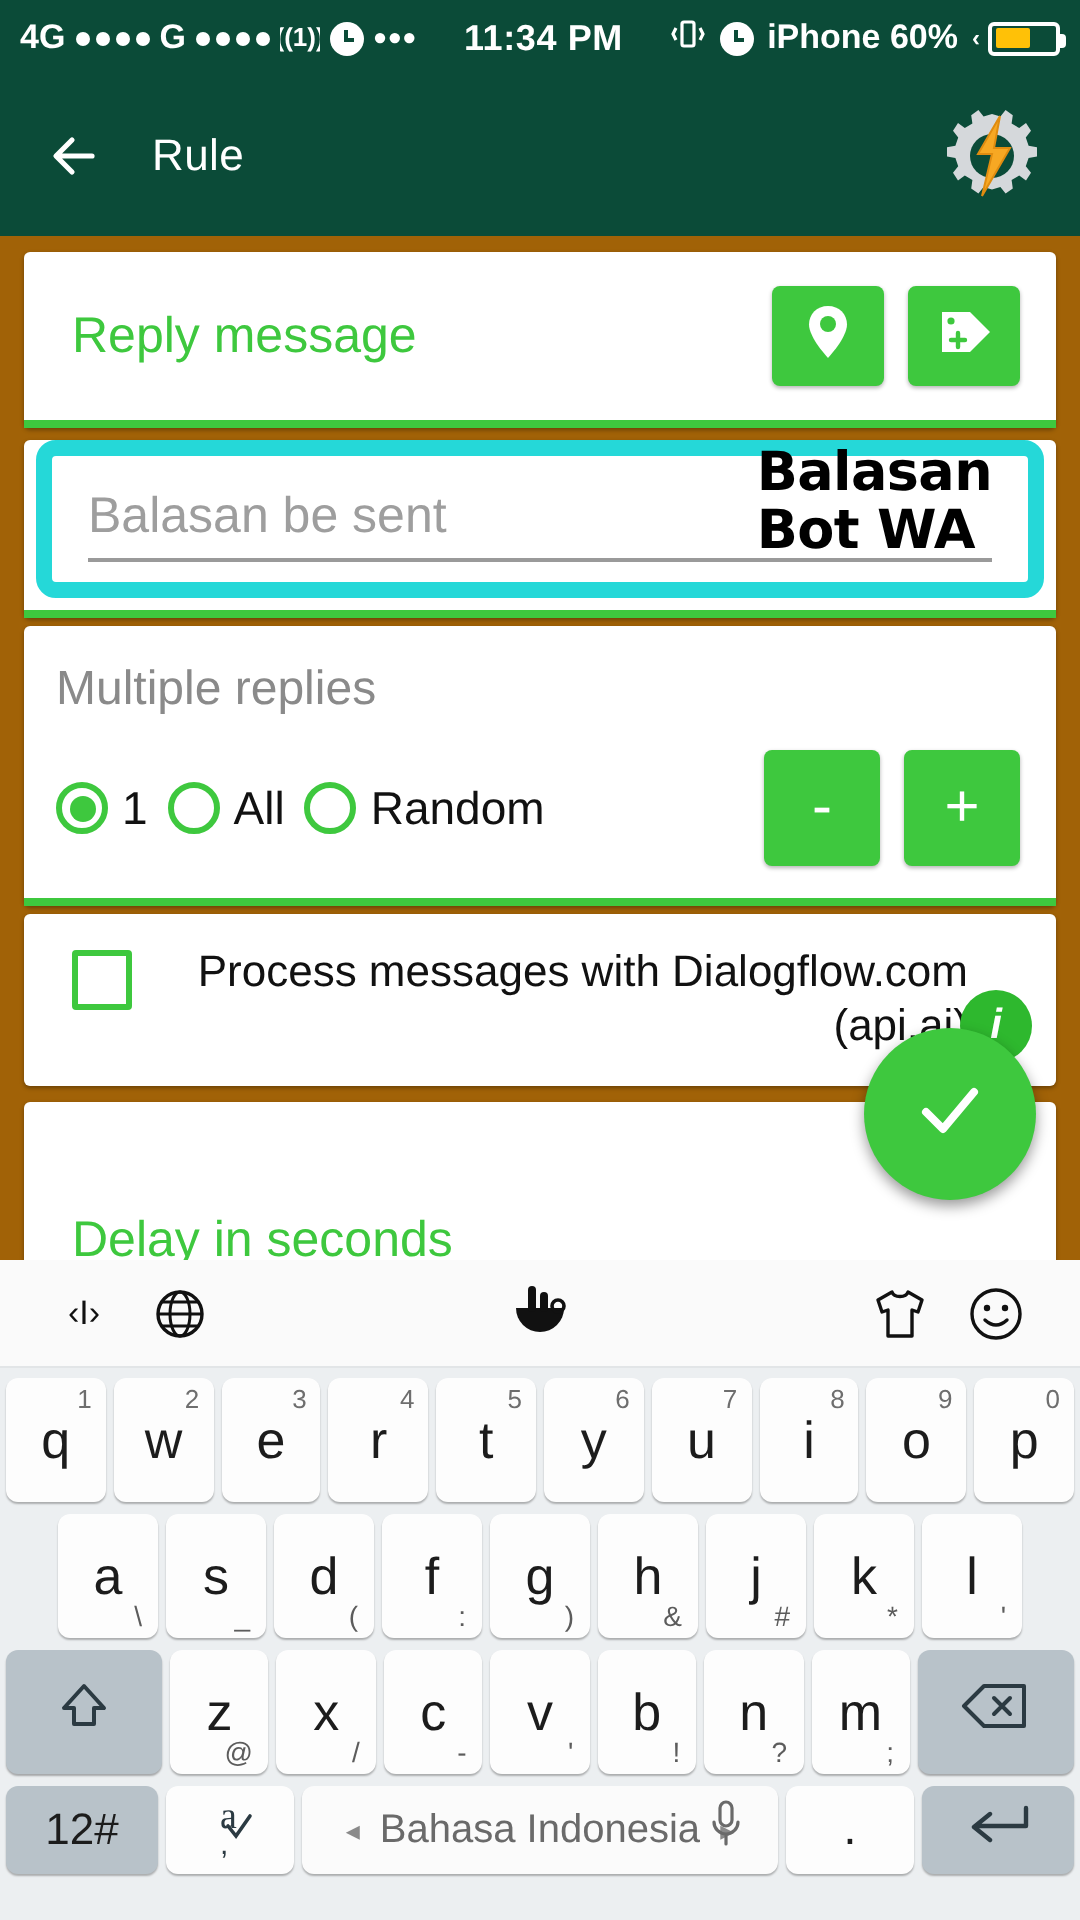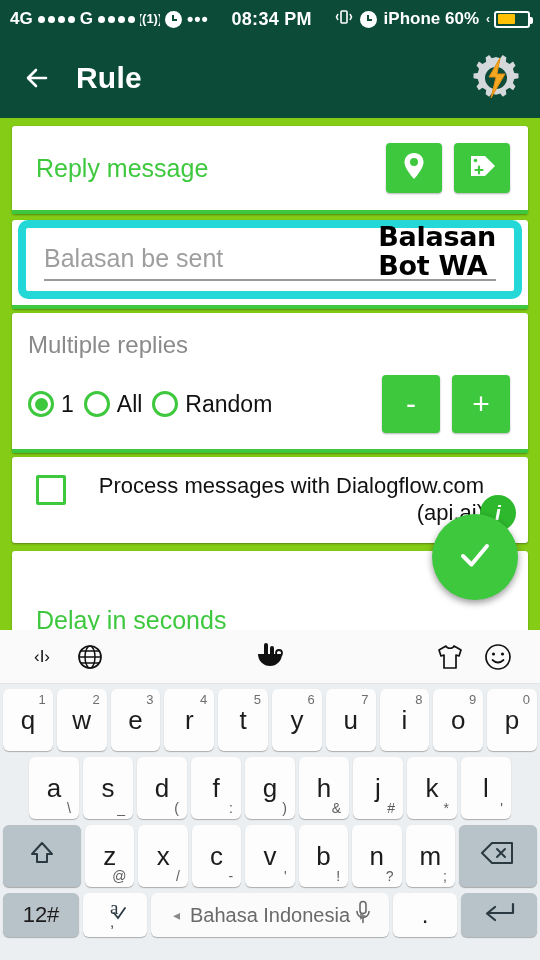--- a/index.html
+++ b/index.html
@@ -2,21 +2,21 @@
 <html><head>
 <meta charset="utf-8">
 <style>
   * { box-sizing: border-box; margin: 0; padding: 0; }
   html, body {
     width: 540px; height: 960px;
     background: #0b4b38;
     font-family: "Liberation Sans", sans-serif;
     overflow: hidden;
   }
-  #app { position: relative; width: 540px; height: 960px; background: #84cc16; }
+  #app { position: relative; width: 540px; height: 960px; background: #a16207; }
 
   
   .statusbar {
     height: 38px; width: 100%;
     display: flex; align-items: center;
     padding: 0 10px;
     color: #ffffff;
     font-size: 17px; font-weight: bold;
     background: #0b4b38;
   }
@@ -51,21 +51,21 @@
   
   .appbar {
     height: 80px; display: flex; align-items: center;
     padding: 0 18px; background: #0b4b38;
   }
   .back-arrow {
     width: 40px; height: 40px; position: relative; cursor: pointer;
     flex: 0 0 auto; margin-right: 18px;
   }
   .appbar-title {
-    color: #fff; font-size: 30px; font-weight: bold; letter-spacing: .2px;
+    color: #fff; font-size: 22px; font-weight: normal; letter-spacing: .2px;
   }
   .appbar-spacer { flex: 1; }
   .tasker-icon { width: 52px; height: 52px; position: relative; }
 
   
   .content {
     position: absolute; top: 118px; left: 0; right: 0; bottom: 330px;
     padding: 8px 12px 0 12px; overflow: hidden;
   }
   .card {
@@ -220,21 +220,21 @@
       </span>
       <span class="ico-wifi">
         <svg width="20" height="16" viewBox="0 0 20 16">
           <text x="10" y="12" font-size="13" fill="#fff" text-anchor="middle" font-family="Liberation Sans">((1))</text>
         </svg>
       </span>
       <span class="ico-clock"></span>
       <span class="ico-dots3">•••</span>
     </div>
     <div class="sb-center">
-      <span class="sb-time">08:34 PM</span>
+      <span class="sb-time">11:34 PM</span>
     </div>
     <div class="sb-right">
       <span>
         <svg width="18" height="16" viewBox="0 0 18 16">
           <rect x="6" y="2" width="6" height="12" rx="1" fill="none" stroke="#fff" stroke-width="1.6"></rect>
           <path d="M3 5 L1.5 8 L3 11 M15 5 L16.5 8 L15 11" stroke="#fff" stroke-width="1.6" fill="none"></path>
         </svg>
       </span>
       <span class="ico-clock"></span>
       <span>iPhone 60%</span>

